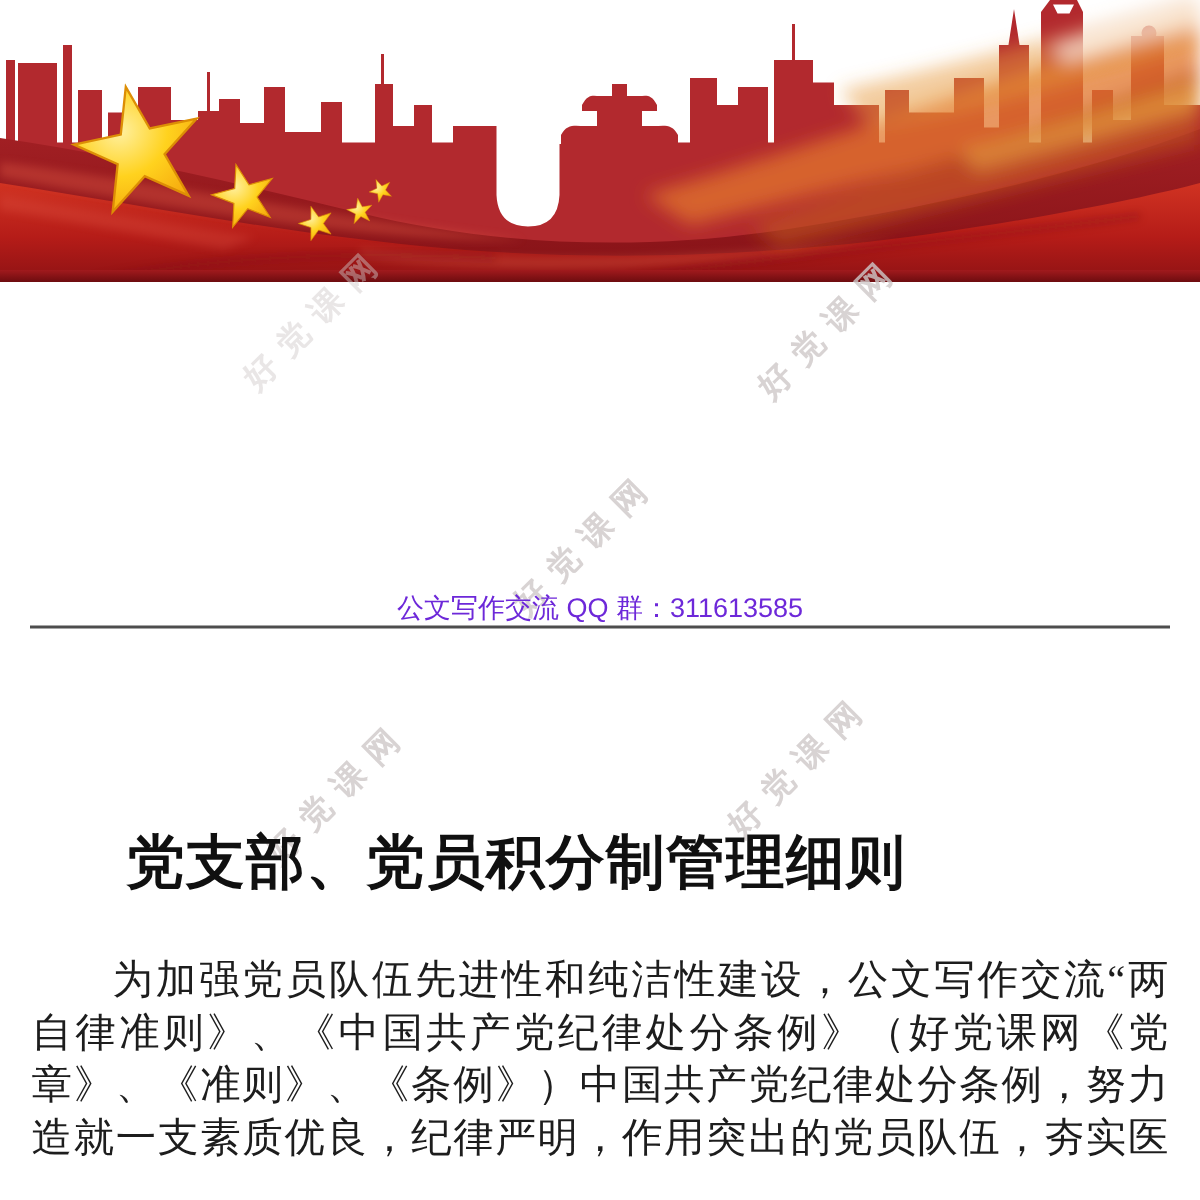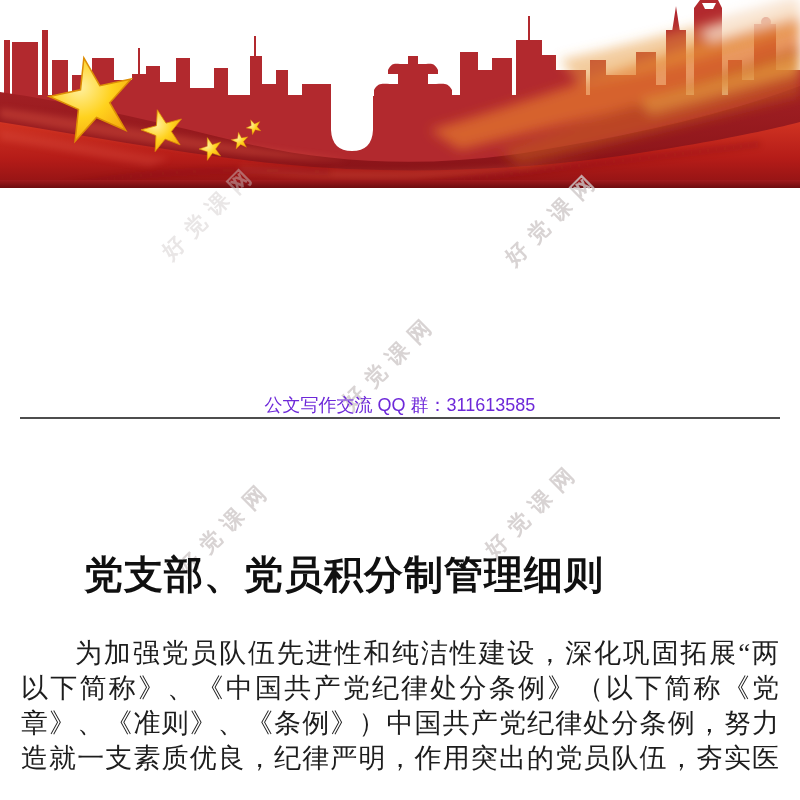--- a/index.html
+++ b/index.html
@@ -138,19 +138,19 @@
   <span class="wm wm-3">好党课网</span>
   <span class="wm wm-4">好党课网</span>
   <span class="wm wm-5">好党课网</span>
 
   <div class="note">公文写作交流 QQ 群：311613585</div>
   <div class="divider"></div>
 
   <div class="doc-title">党支部、党员积分制管理细则</div>
 
   <div class="doc-body">
-    <div class="body-line first">为加强党员队伍先进性和纯洁性建设，深化巩固拓展“两</div>
-    <div class="body-line">以下简称》、《中国共产党纪律处分条例》（以下简称《党</div>
+    <div class="body-line first">为加强党员队伍先进性和纯洁性建设，公文写作交流“两</div>
+    <div class="body-line">自律准则》、《中国共产党纪律处分条例》（好党课网《党</div>
     <div class="body-line">章》、《准则》、《条例》）中国共产党纪律处分条例，努力</div>
     <div class="body-line">造就一支素质优良，纪律严明，作用突出的党员队伍，夯实医</div>
   </div>
 
 </div>
 
 </body></html>

